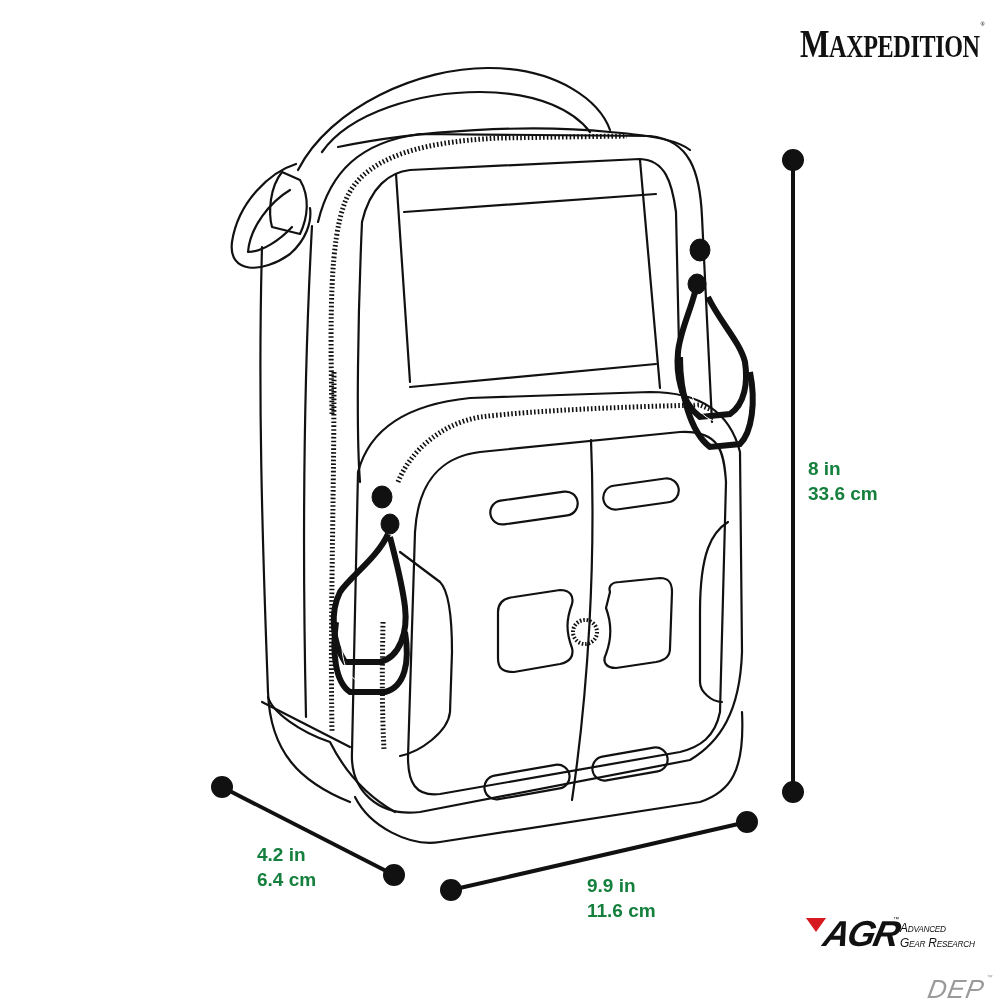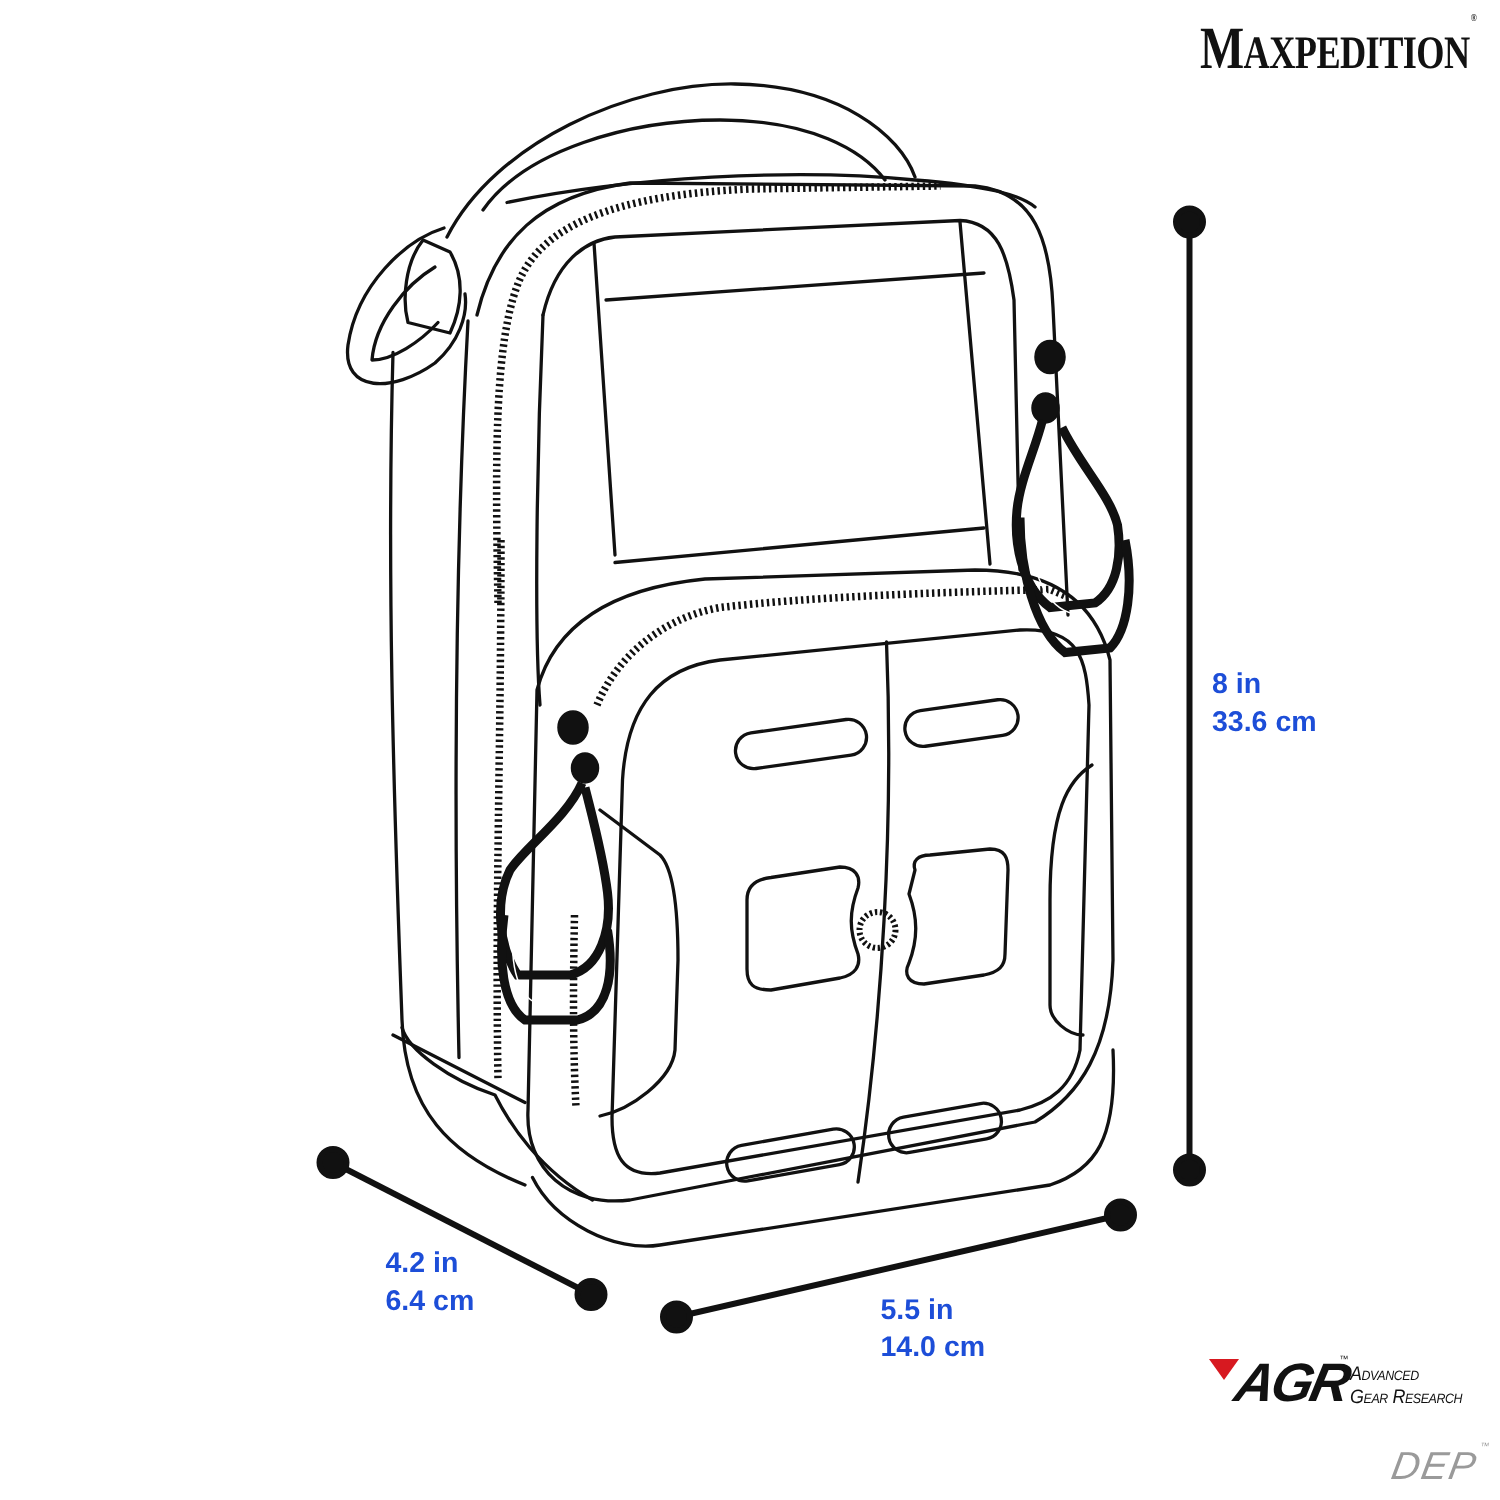--- a/index.html
+++ b/index.html
@@ -1,21 +1,21 @@
 <!DOCTYPE html>
 <html><head>
 <meta charset="utf-8">
 <style>
   html, body { margin: 0; padding: 0; background: #ffffff; }
   body { width: 1000px; height: 1000px; position: relative; overflow: hidden; font-family: "Liberation Sans", sans-serif; }
-  #stage { position: absolute; left: 0; top: 0; width: 1000px; height: 880px; }
+  #stage { position: absolute; left: 0; top: 12px; width: 1000px; height: 880px; }
   .brand-logo { position: absolute; left: 800px; top: 8px; font-family: "Liberation Serif", serif; font-weight: 700; font-size: 31px; letter-spacing: -0.5px; color: #111; transform: scaleX(0.78); transform-origin: left top; }
   .brand-logo .big { font-size: 40px; }
   .brand-logo .reg { font-size: 7px; vertical-align: top; margin-left: 1px; }
-  .dim-label { position: absolute; font-family: "Liberation Sans", sans-serif; font-weight: 700; font-size: 19px; line-height: 25px; color: #1d4ed8; }
+  .dim-label { position: absolute; font-family: "Liberation Sans", sans-serif; font-weight: 700; font-size: 19px; line-height: 25px; color: #15803d; }
   .dim-label div { white-space: nowrap; }
   .agr { position: absolute; left: 800px; top: 900px; height: 50px; width: 200px; }
   .agr-tri { position: absolute; left: 6px; top: 6px; width: 0; height: 0; border-left: 10px solid transparent; border-right: 10px solid transparent; border-top: 14px solid #d71920; }
   .agr-mark { position: absolute; left: 24px; top: 2px; font-family: "Liberation Sans", sans-serif; font-weight: 700; font-style: italic; font-size: 36px; letter-spacing: -2px; color: #111; transform: skewX(-12deg); line-height: 40px; }
   .agr-tm { position: absolute; left: 93px; top: 4px; font-size: 6px; color: #111; }
   .agr-text { position: absolute; left: 100px; top: 8px; font-family: "Liberation Sans", sans-serif; font-style: italic; font-size: 13px; line-height: 15px; color: #111; font-variant: small-caps; letter-spacing: -0.3px; transform: scaleX(0.92); transform-origin: left top; }
   .dep { position: absolute; left: 928px; top: 962px; font-family: "Liberation Sans", sans-serif; font-style: italic; font-weight: 400; font-size: 26px; color: #9a9a9a; letter-spacing: 1px; transform: skewX(-10deg); }
   .dep .tm { font-size: 6px; vertical-align: top; color: #9a9a9a; }
 </style>
 </head>
@@ -114,22 +114,22 @@
 
   <div class="dim-label" style="left:808px; top:444px;">
     <div>8 in</div>
     <div>33.6 cm</div>
   </div>
   <div class="dim-label" style="left:257px; top:830px;">
     <div>4.2 in</div>
     <div>6.4 cm</div>
   </div>
   <div class="dim-label" style="left:587px; top:861px;">
-    <div>5.5 in</div>
-    <div>14.0 cm</div>
+    <div>9.9 in</div>
+    <div>11.6 cm</div>
   </div>
 
   <div class="agr">
     <div class="agr-tri"></div>
     <div class="agr-mark">AGR</div>
     <div class="agr-tm">™</div>
     <div class="agr-text">
       <div>Advanced</div>
       <div>Gear Research</div>
     </div>

